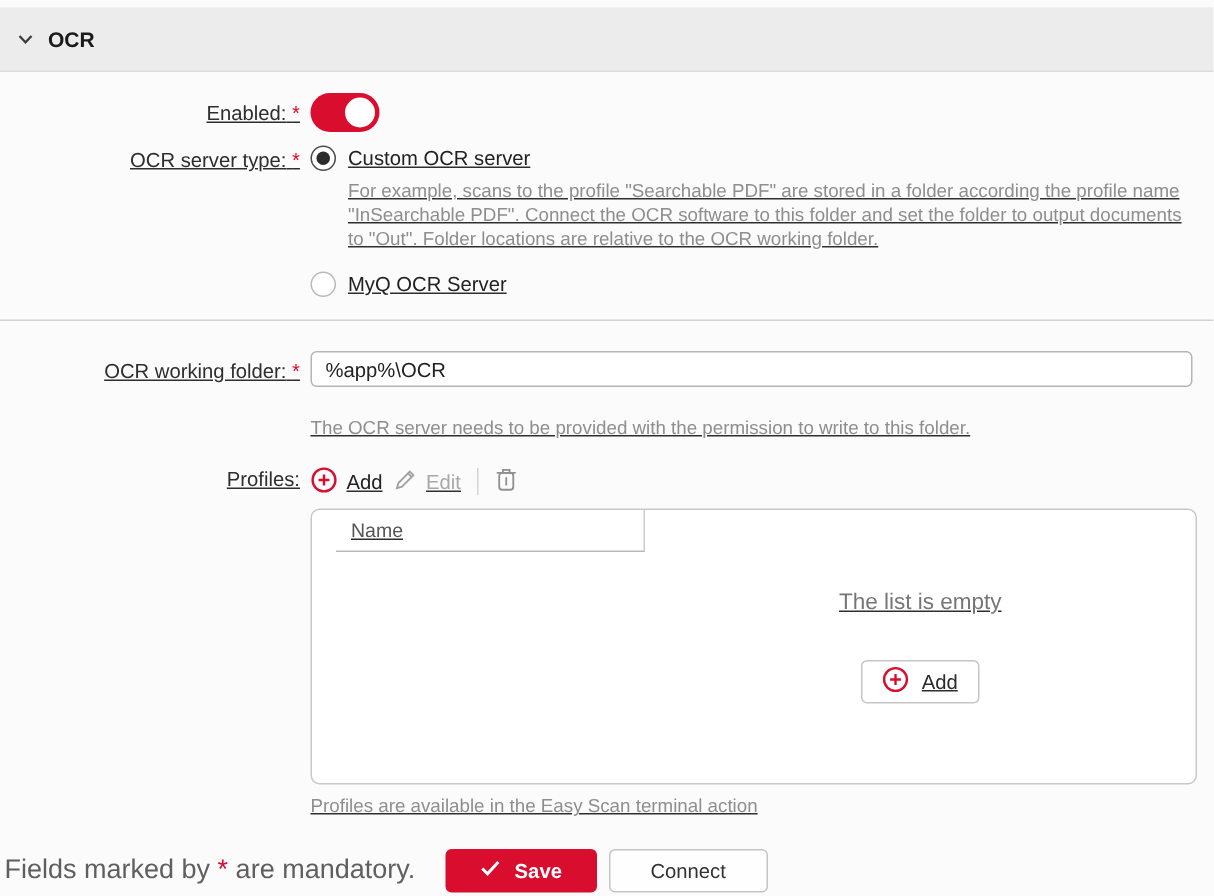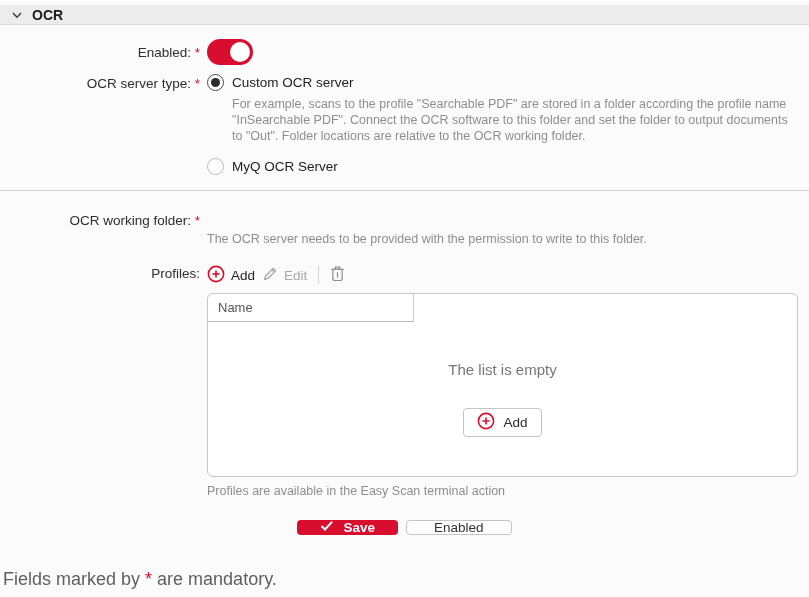--- a/index.html
+++ b/index.html
@@ -8,32 +8,32 @@
     font-family:"Liberation Sans", sans-serif;
     font-size:13.5px;
     color:#2e2e2e;
     background:#fbfbfb;
     position:relative;
     overflow:hidden;
   }
   
   .section-header {
     margin-top:5px;
-    height:20px;
+    height:43px;
     background:#ececec;
     border-bottom:1px solid #dcdcdc;
     display:flex; align-items:center;
     padding-left:11px; gap:9px;
     cursor:pointer;
   }
   .section-header .title { font-weight:bold; font-size:14px; color:#1b1b1b; }
   .chevron { display:flex; align-items:center; }
 
   
-  .row { display:flex; align-items:flex-start; }
+  .row { display:flex; align-items:flex-start;text-decoration:underline; }
   .lbl { width:200px; text-align:right; flex:0 0 200px; color:#2e2e2e; padding-top:2px; }
   .req { color:#d90d2e; }
   .content { margin-left:7px; }
 
   
   .row-enabled { margin-top:14px; align-items:center; }
   .row-enabled .lbl { padding-top:0; }
   .toggle {
     width:46px; height:26px; border-radius:13px;
     background:#d90d2e; position:relative; cursor:pointer;
@@ -65,36 +65,36 @@
   .divider { margin-top:15px; border-top:1px solid #d2d2d2; width:809px; }
 
   
   .row-folder { margin-top:20px; align-items:center; }
   .folder-input {
     width:588px; height:24px;
     border:1px solid #b5b5b5; border-radius:4px;
     padding:0 9px; font-family:"Liberation Sans", sans-serif;
     font-size:13.5px; color:#222; background:#fff; outline:none;
   }
-  .folder-help { margin-top:3px; }
+  .folder-help { margin-top:19px; }
   .folder-help div { margin-bottom:5px; }
 
   
   .row-profiles { margin-top:12px; }
   .toolbar { display:flex; align-items:center; gap:7px; height:22px; }
   .tool-btn { display:flex; align-items:center; gap:6px; cursor:pointer; }
   .tool-btn .t-label { color:#222; }
   .tool-btn.disabled .t-label { color:#a9a9a9; }
   .tool-sep { width:1px; height:18px; background:#d5d5d5; margin:0 4px; }
 
   
   .table-panel {
     margin-top:7px; width:591px; height:184px;
     background:#fff; border:1px solid #c8c8c8; border-radius:6px;
-    display:flex; flex-direction:column; overflow:hidden;
+    display:flex; flex-direction:row; overflow:hidden;padding-left:16px;
   }
   .table-head { display:flex; height:28px; flex:0 0 28px; }
   .th-name {
     width:206px; padding-left:10px; line-height:27px;
     color:#555; font-size:13px;
     border-right:1px solid #ccc; border-bottom:1px solid #b9b9b9;
     cursor:pointer;
   }
   .table-empty {
     flex:1; display:flex; flex-direction:column;
@@ -106,21 +106,21 @@
     display:flex; align-items:center; gap:8px;
     height:29px; padding:0 13px;
     background:#fff; border:1px solid #c5c5c5; border-radius:4px;
     color:#2b2b2b; cursor:pointer; font-size:13.5px;
   }
   .table-help { margin-top:6px; }
 
   
   .actions { margin-top:21px; display:flex; justify-content:center; gap:8px; }
   .btn {
-    height:15px; border-radius:4px; display:flex; align-items:center;
+    height:29px; border-radius:4px; display:flex; align-items:center;
     font-family:"Liberation Sans", sans-serif; font-size:13.5px; cursor:pointer;
   }
   .btn-save {
     background:#d90d2e; color:#fff; font-weight:bold;
     padding:0 23px; gap:9px; border:none;
   }
   .btn-cancel {
     background:#fefefe; color:#333; border:1px solid #c4c4c4; padding:0 27px;
   }
 
@@ -168,20 +168,23 @@
       <span class="option-label">MyQ OCR Server</span>
     </div>
   </div>
 </div>
 
 <div class="divider"></div>
 
 <div class="row row-folder">
   <div class="lbl">
     <span>OCR working folder:</span> <span class="req">*</span>
+  </div>
+  <div class="content">
+    <input class="folder-input" type="text" value="%app%\OCR" style="">
   </div>
 </div>
 <div class="row">
   <div class="lbl"></div>
   <div class="content folder-help help">
     <div>The OCR server needs to be provided with the permission to write to this folder.</div>
   </div>
 </div>
 
 <div class="row row-profiles">
@@ -245,19 +248,19 @@
 <div class="actions">
   <button class="btn btn-save">
     <span>
       <svg width="14" height="12" viewBox="0 0 14 12">
           <polyline points="1.5,6 5,9.5 12.2,1.6" fill="none" stroke="#ffffff" stroke-width="2"></polyline>
         </svg>
     </span>
     <span>Save</span>
   </button>
   <button class="btn btn-cancel">
-    <span>Enabled</span>
+    <span>Connect</span>
   </button>
 </div>
 
 <div class="footer">
   <span>Fields marked by </span><span class="req">*</span><span> are mandatory.</span>
 </div>
 
 </body></html>

